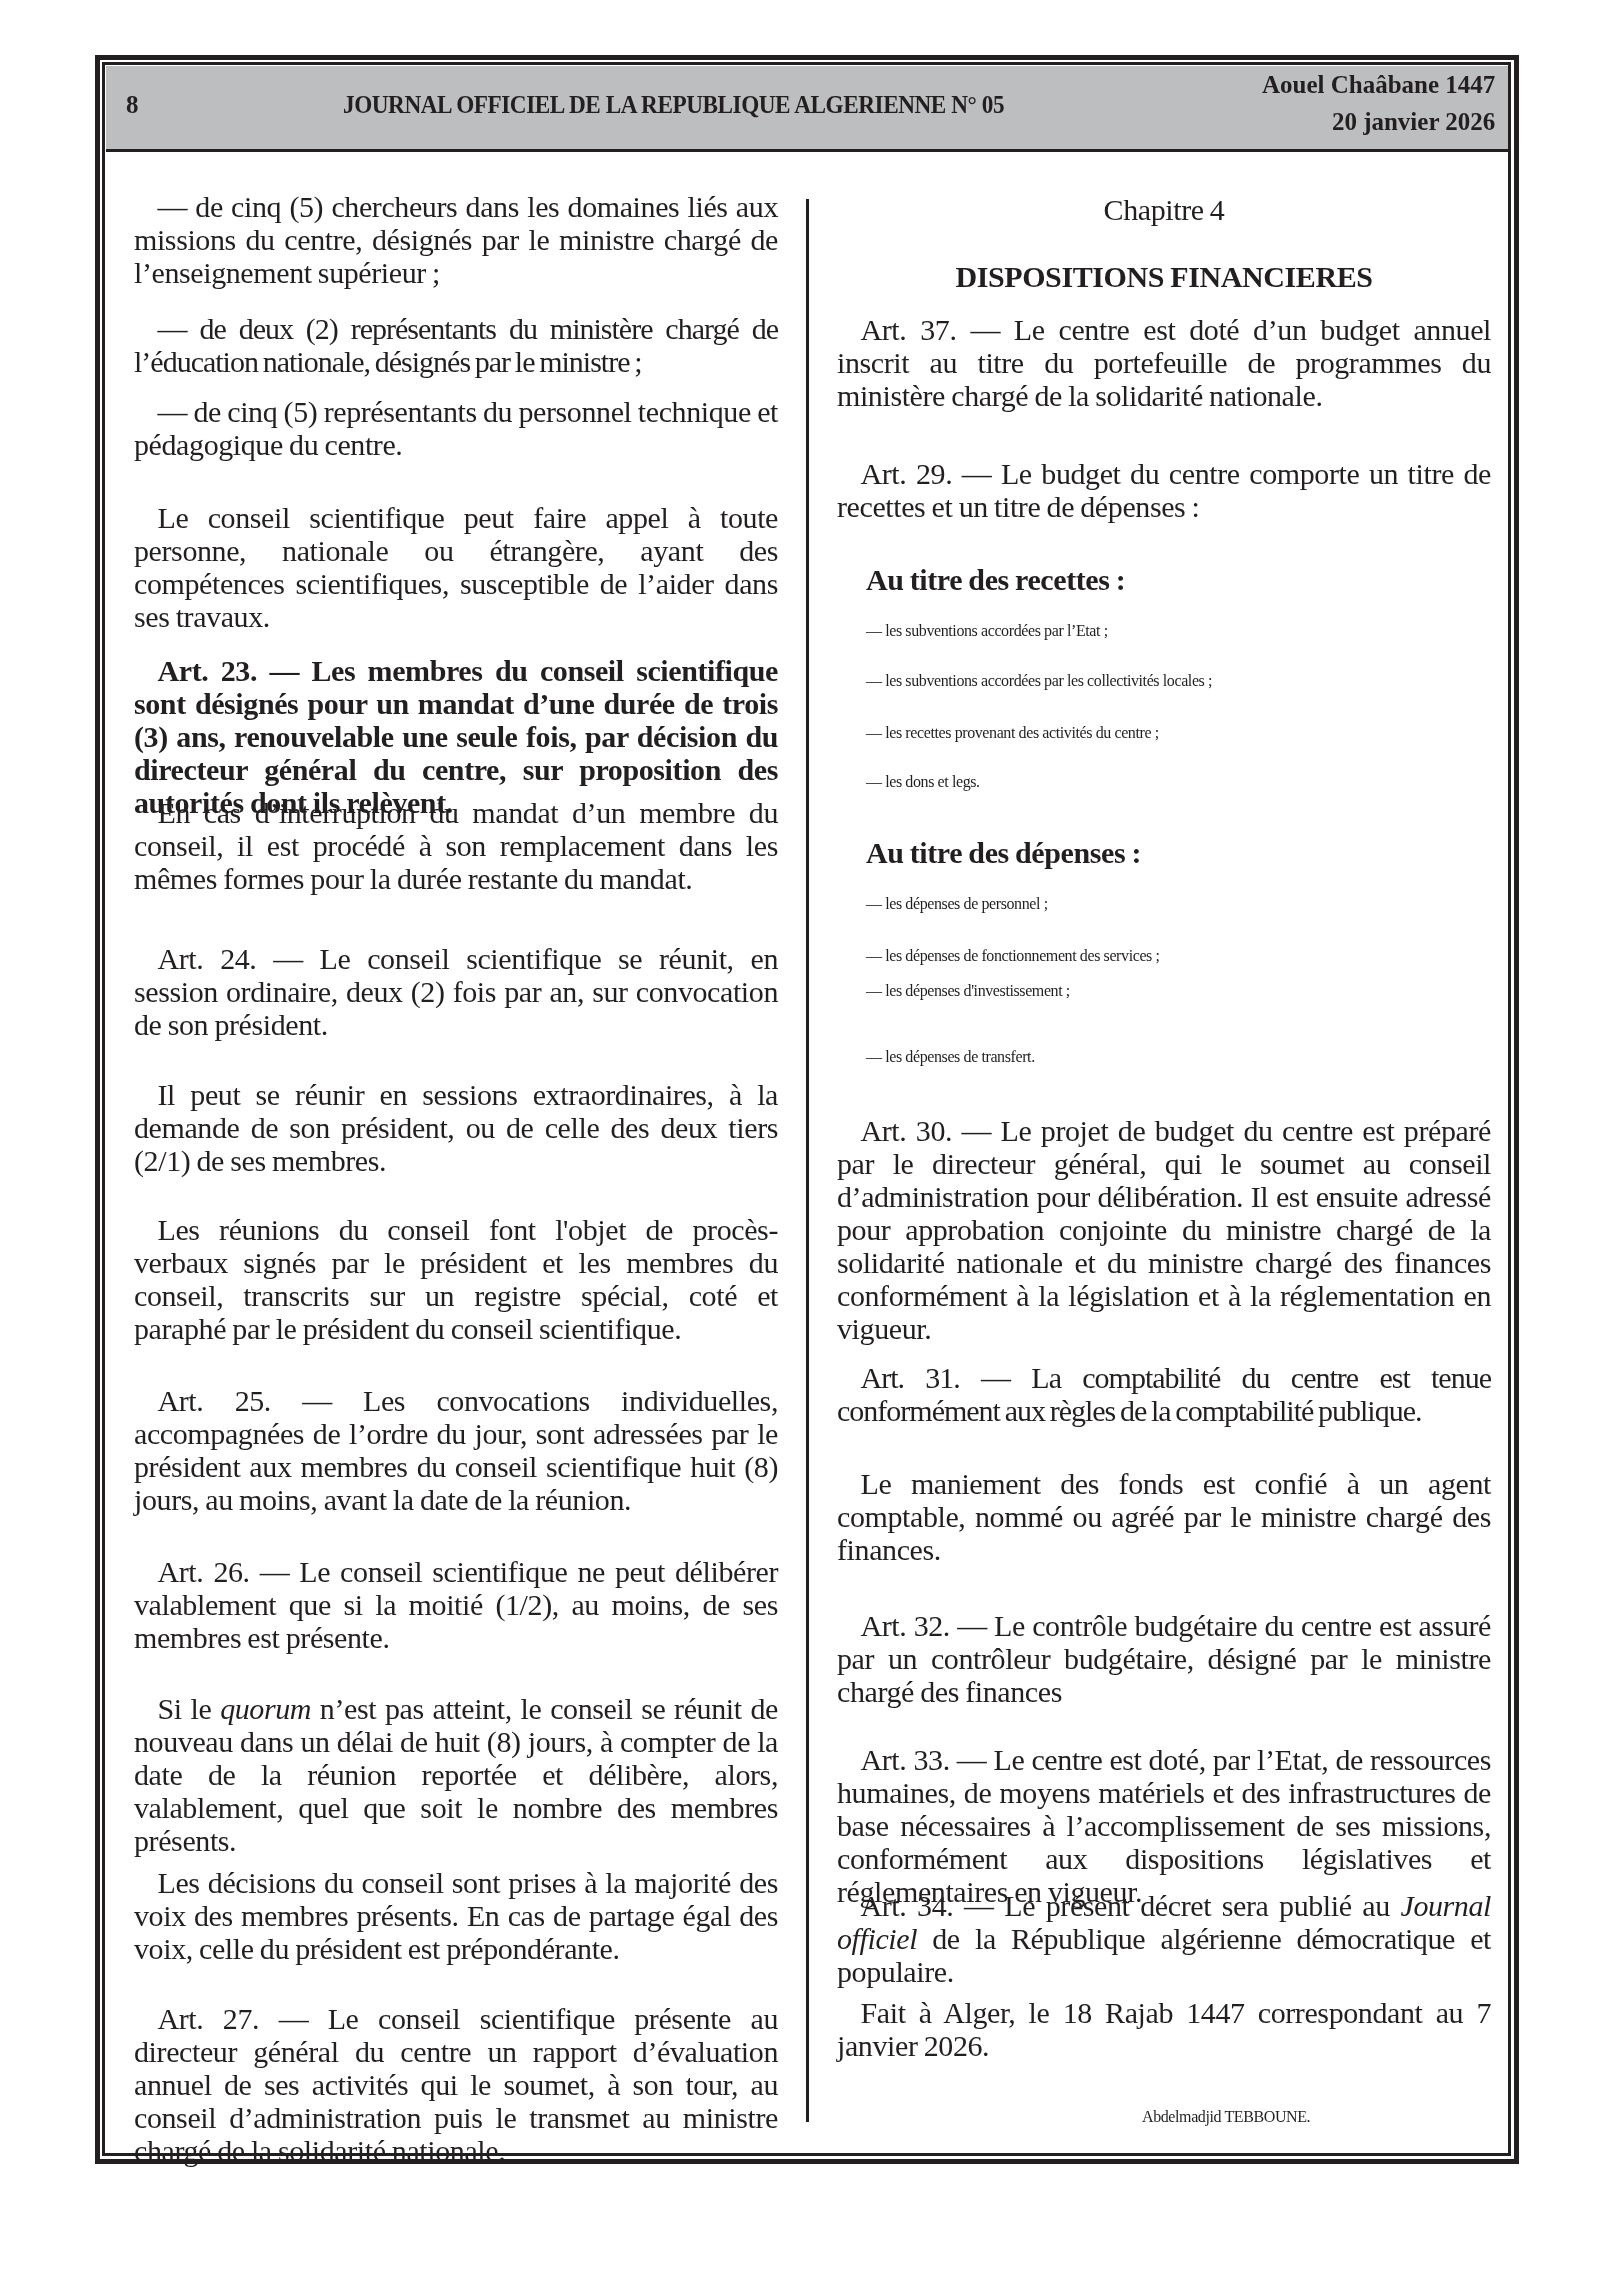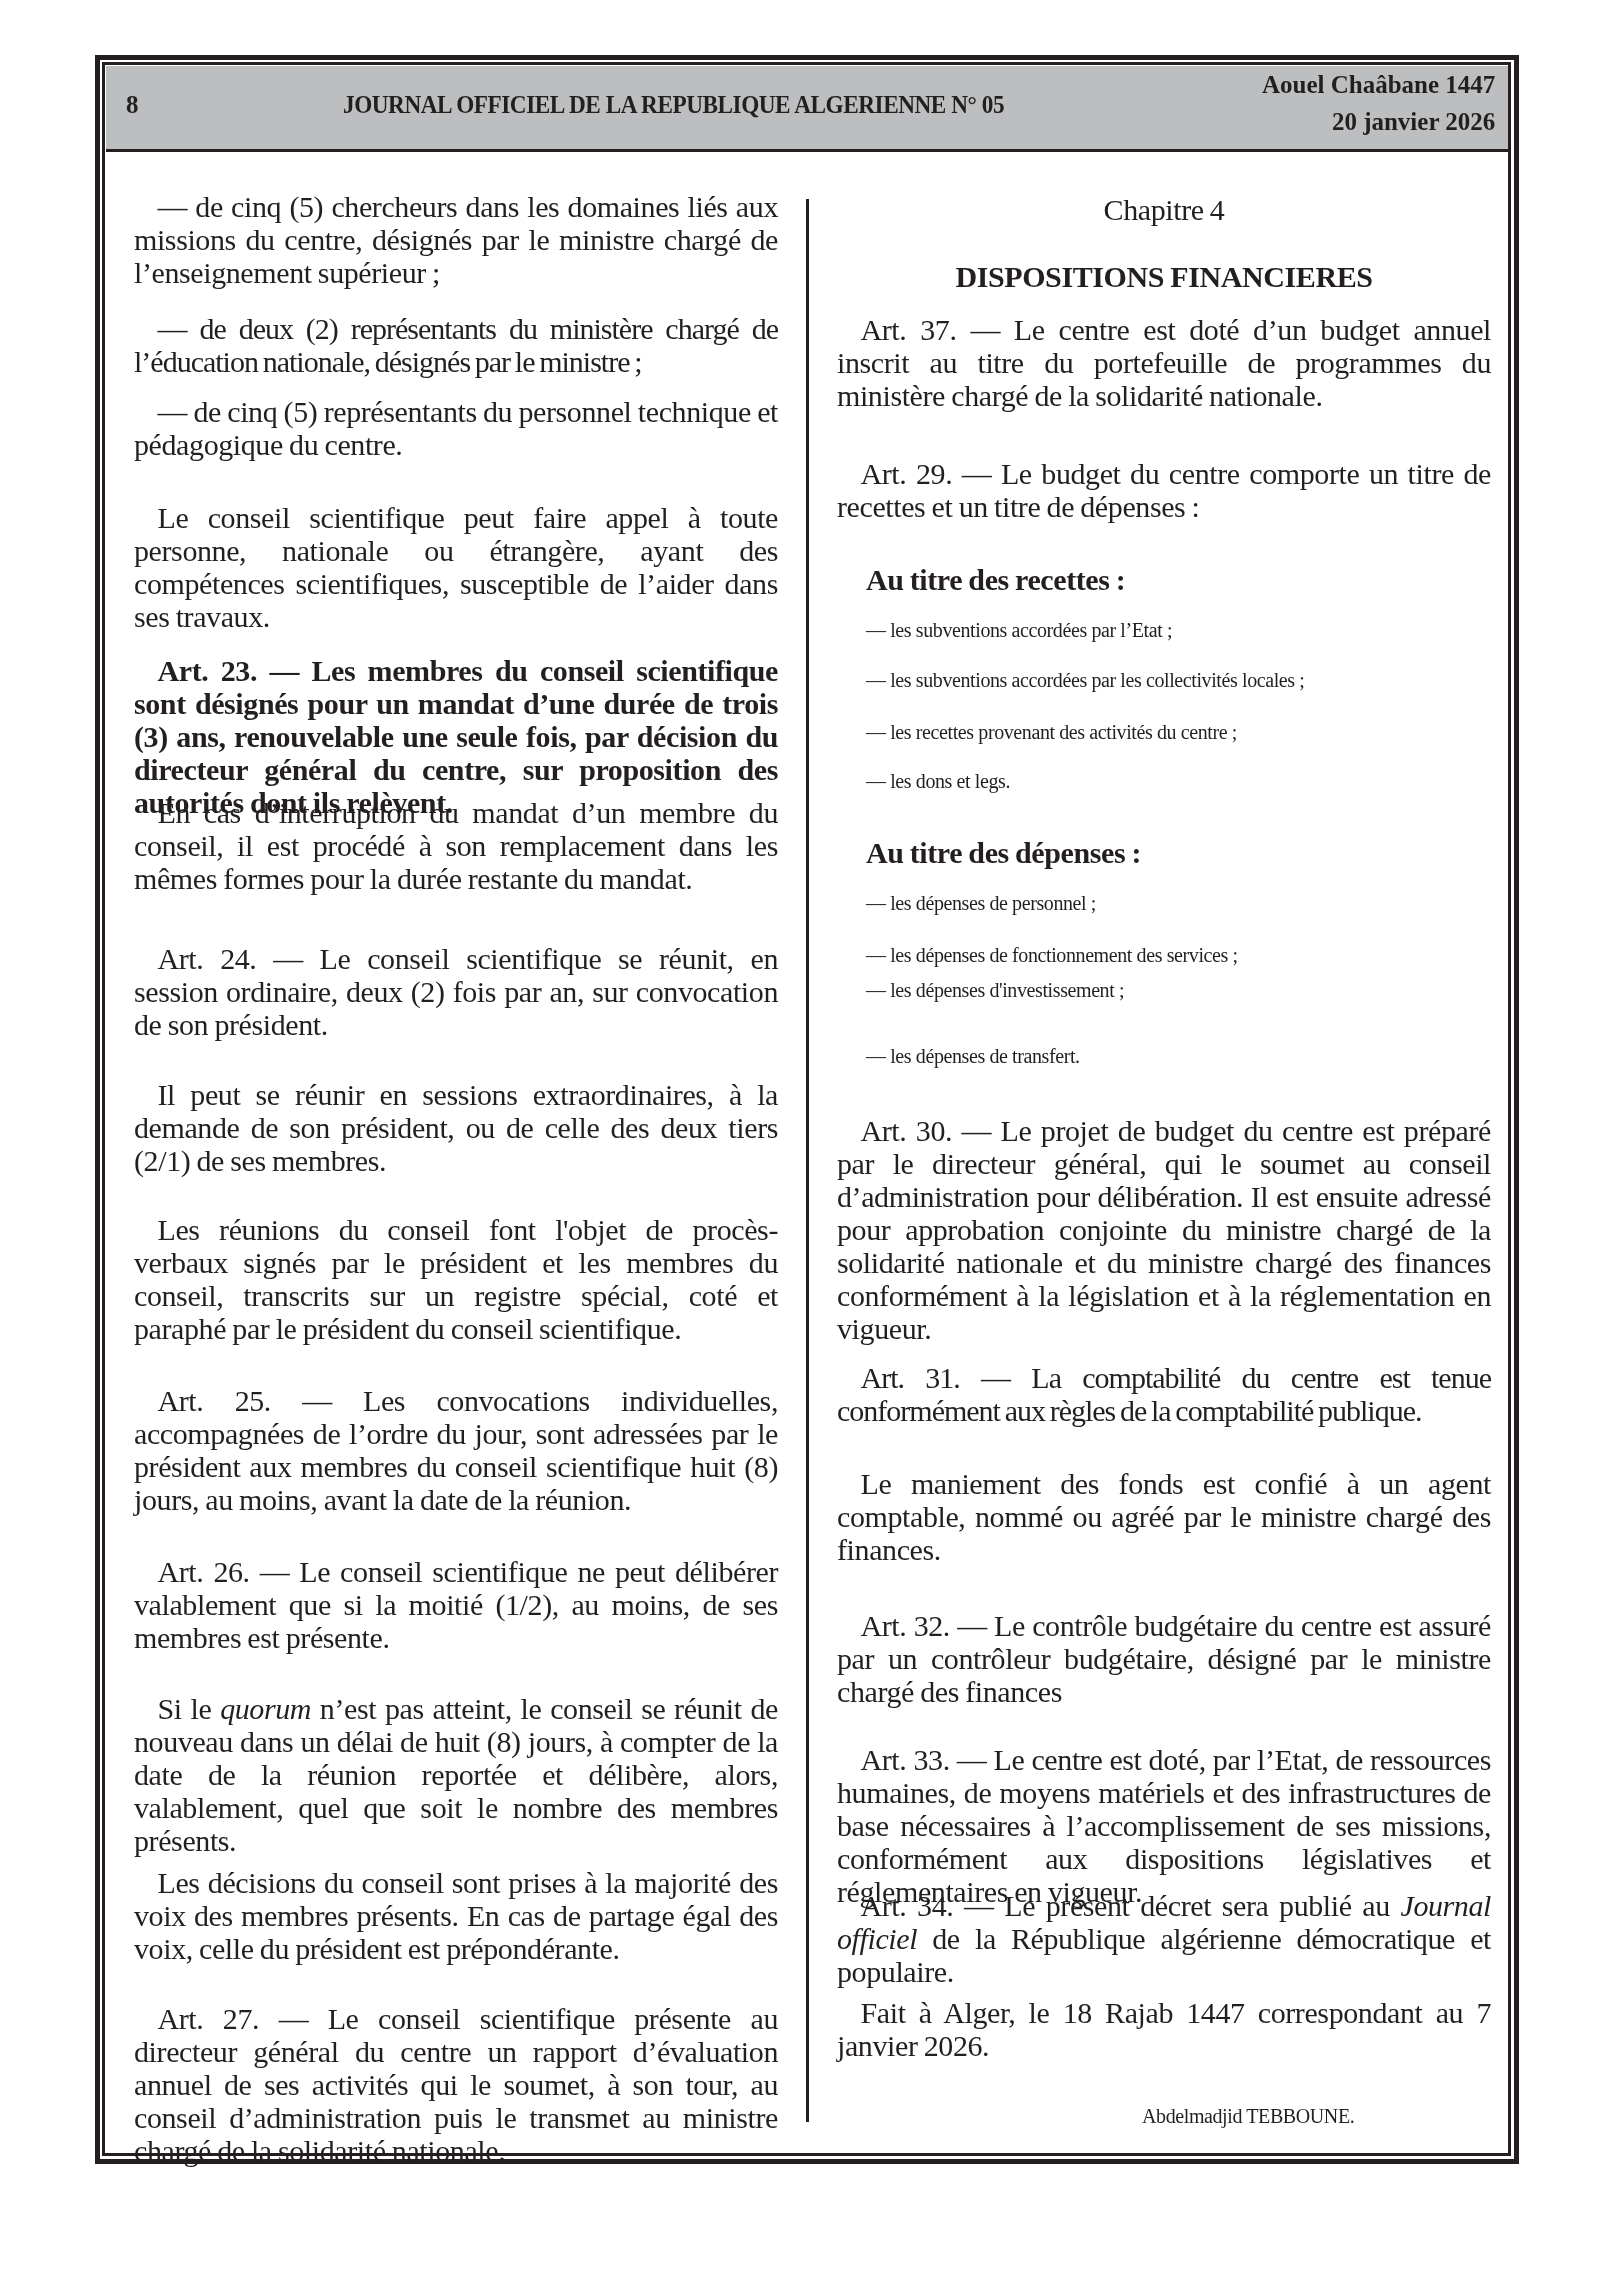--- a/index.html
+++ b/index.html
@@ -19,21 +19,21 @@
   .hdr-date.d2 { top: 42px; }
   .divider { position: absolute; left: 806px; top: 199px; width: 2.7px; height: 1923px; background: #231f20; }
   .p { position: absolute; font-size: 30px; line-height: 33px; text-align: justify; margin: 0;
        letter-spacing: -0.4px; word-spacing: -0.9px; }
   .p.tight { letter-spacing: -1px; word-spacing: -1.8px; }
   .left { left: 134px; width: 644px; }
   .right { left: 837px; width: 654px; }
   .ind { text-indent: 23.5px; }
   .center { text-align: center; }
   .b { font-weight: bold; }
-  .item { position: absolute; font-size: 20px; line-height: 33px; left: 866px; white-space: nowrap; letter-spacing: -0.4px; }
+  .item { position: absolute; font-size: 16px; line-height: 33px; left: 866px; white-space: nowrap; letter-spacing: -0.4px; }
   i { font-style: italic; }
 </style>
 </head>
 <body>
 
 <div class="outer"></div>
 <div class="inner"></div>
 
 <div class="header">
   <span class="hdr-page">8</span>

